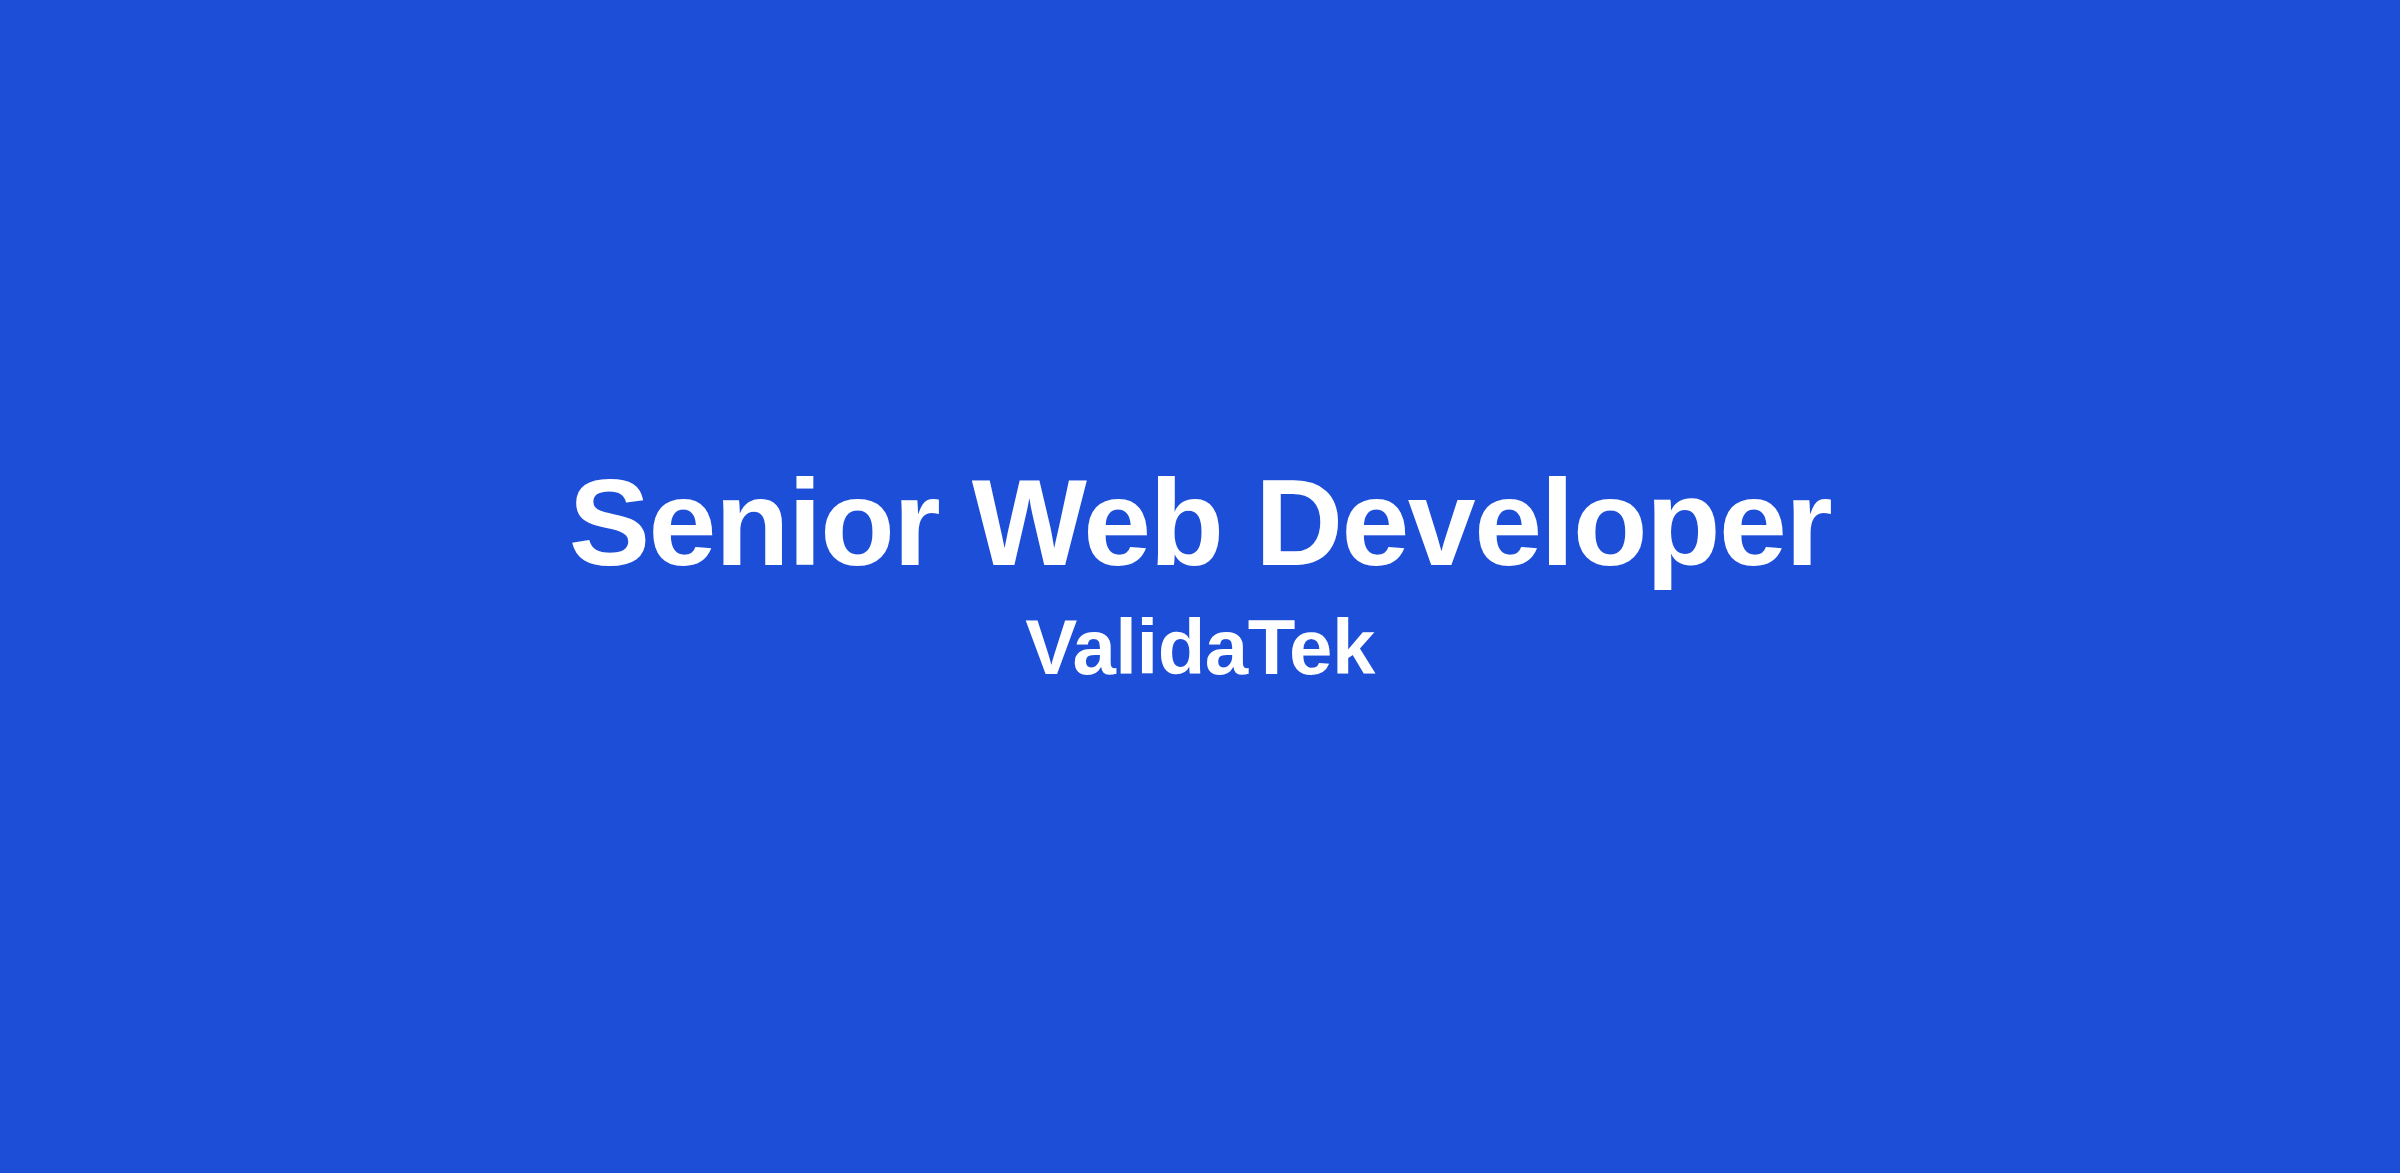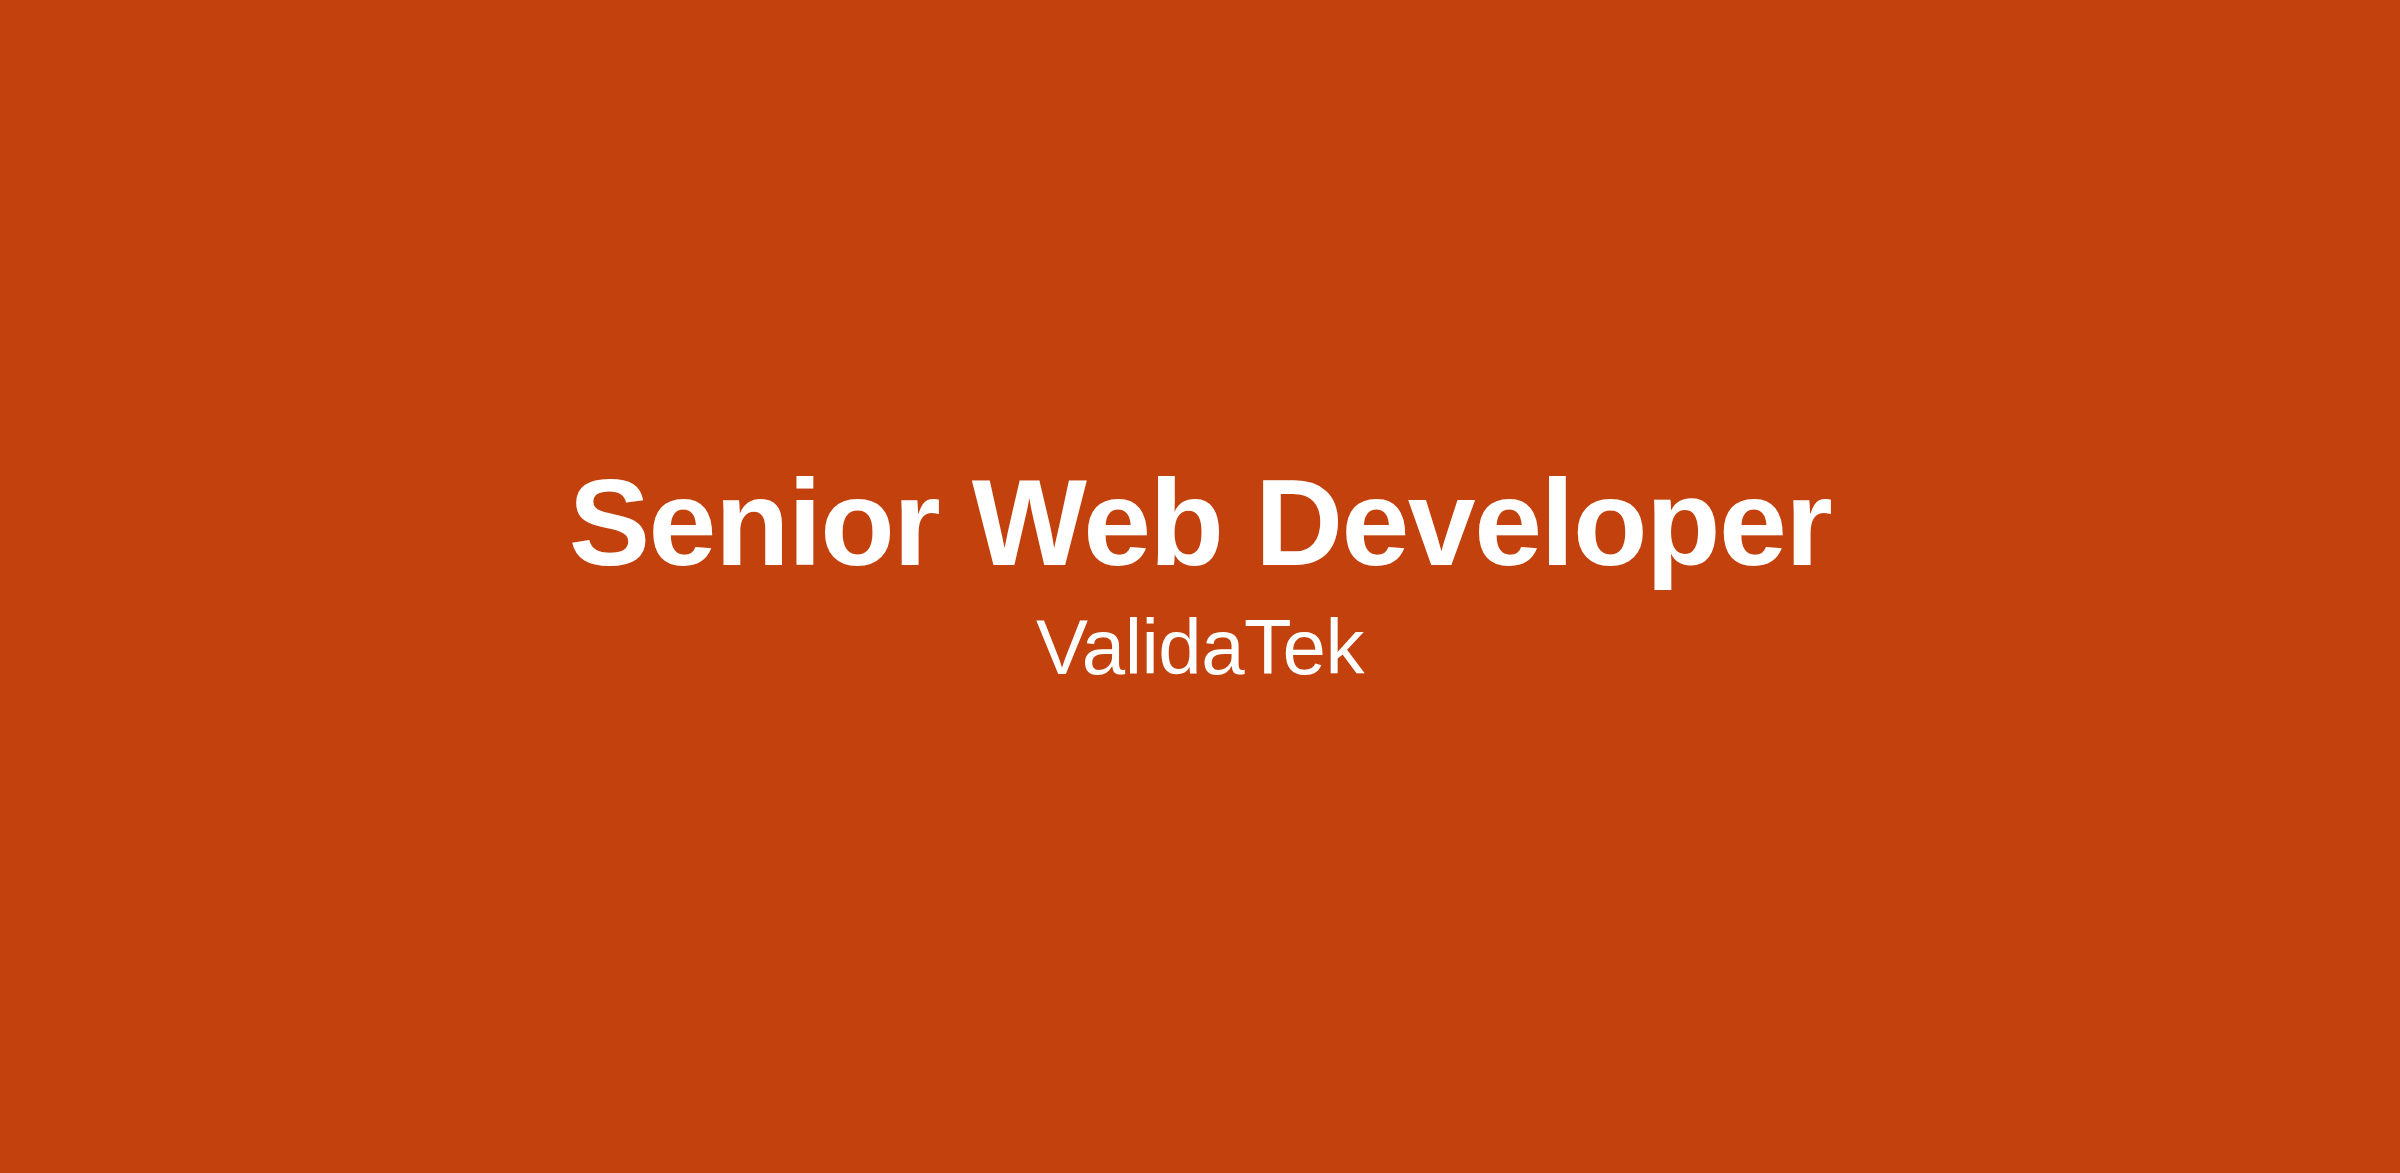--- a/index.html
+++ b/index.html
@@ -56,30 +56,30 @@
   }
 
   
   .job-card__subtitle {
     margin: 0;
     padding: 0;
     margin-top: 14px;
     color: #FFFFFF;
     font-family: "Liberation Sans", "DejaVu Sans", sans-serif;
     font-size: 78px;
-    font-weight: 400;
+    font-weight: 700;
     line-height: 1.12;
     letter-spacing: -0.5px;
     white-space: nowrap;
   }
 </style>
 </head>
 <body>
 
-<div class="job-card" style="background-color: #c2410c;">
+<div class="job-card" style="background-color: #1d4ed8;">
 
   <div class="job-card__content">
 
     <h1 class="job-card__title" style="color: rgb(255, 255, 255);">Senior Web Developer</h1>
 
     <p class="job-card__subtitle" style="color: rgb(255, 255, 255);">ValidaTek</p>
 
   </div>
 
 </div>

